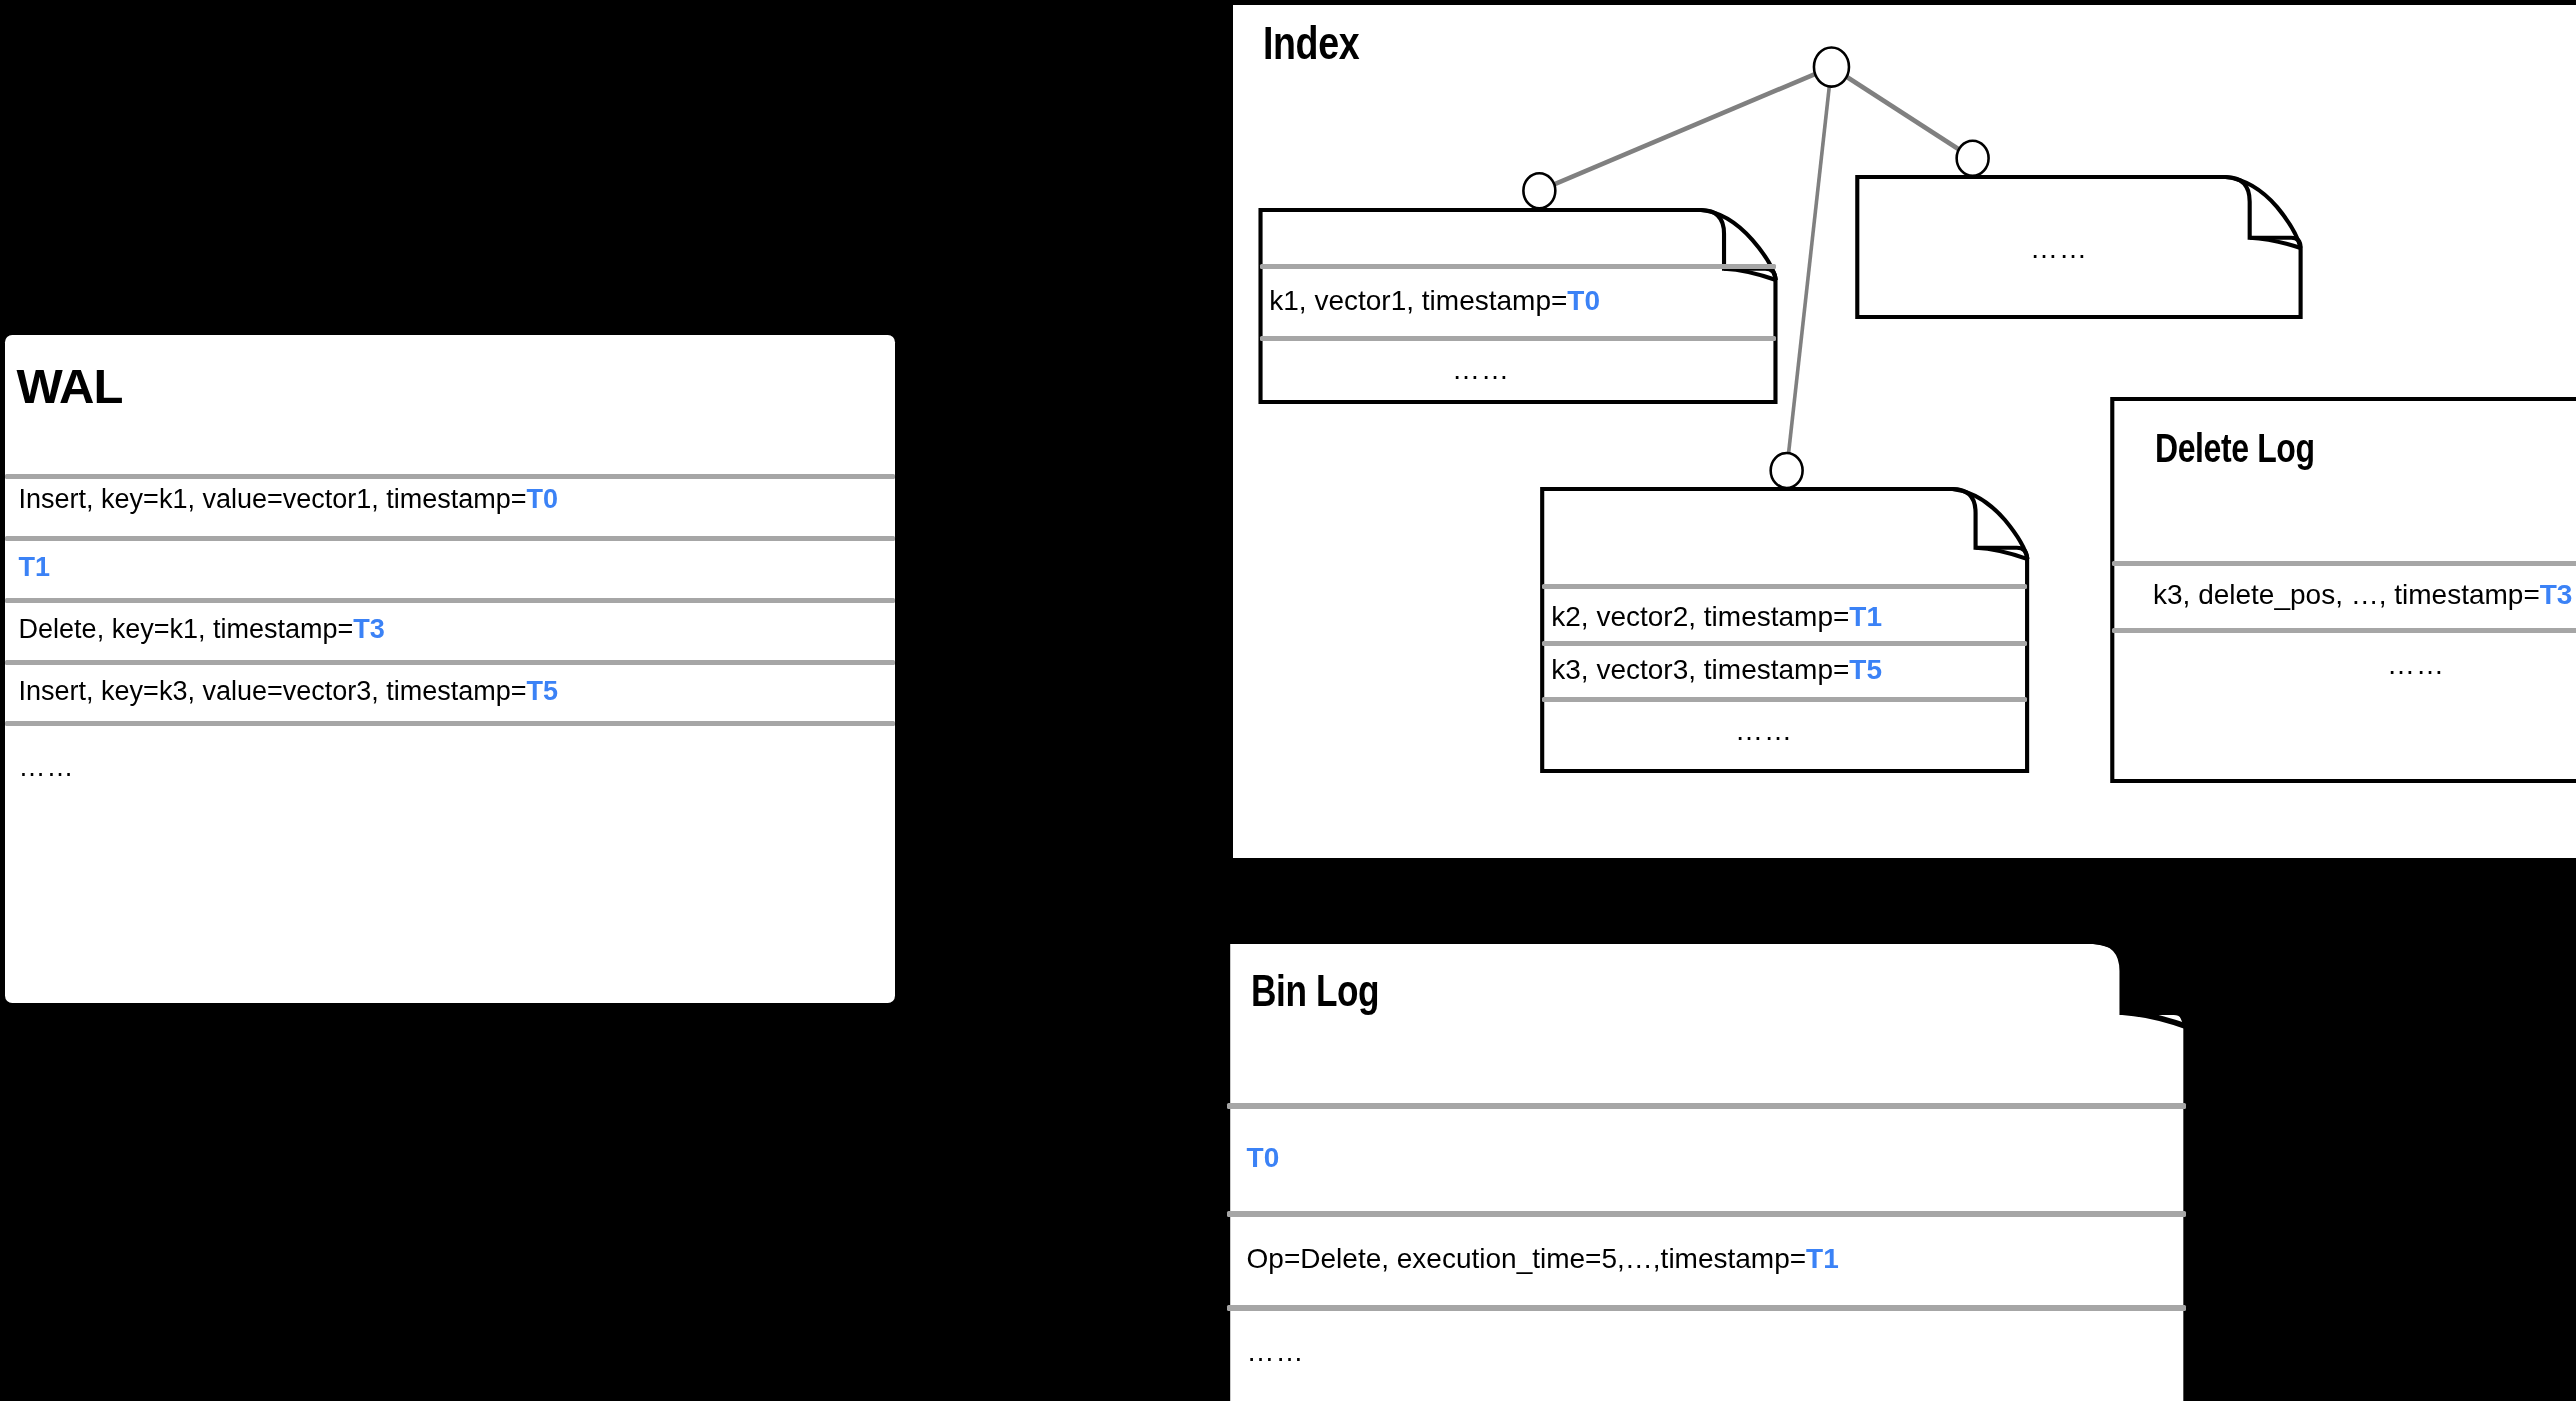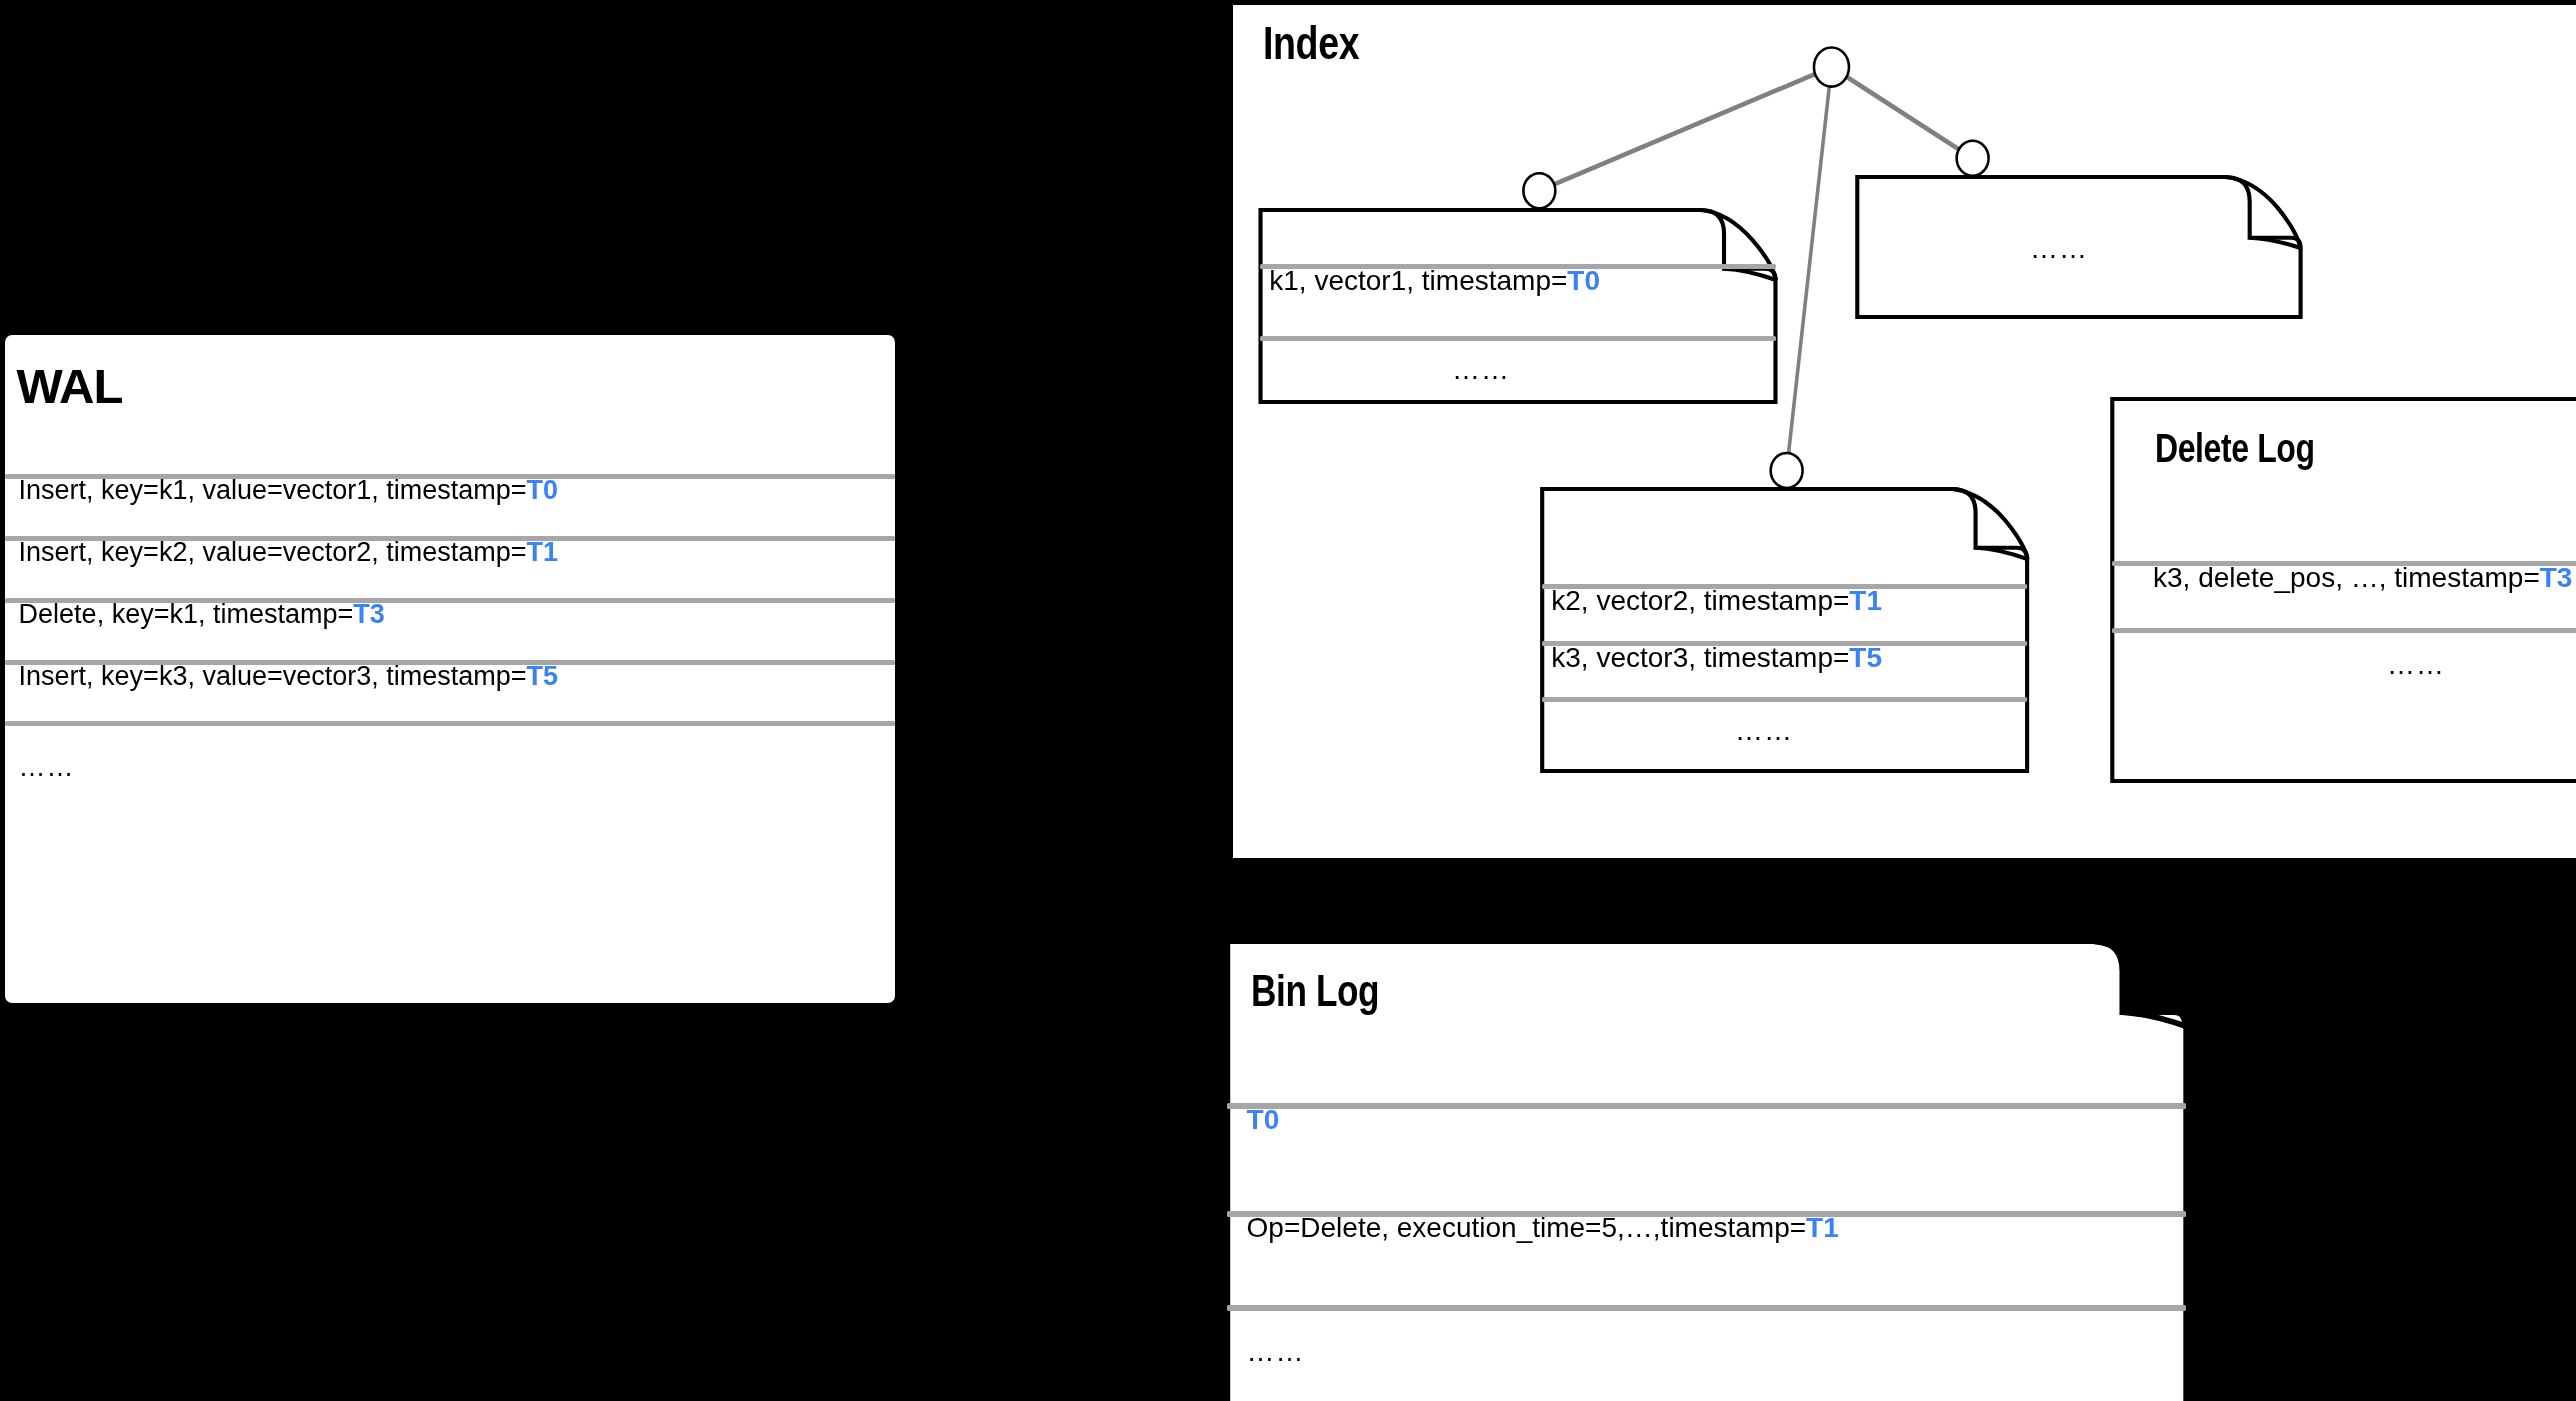--- a/index.html
+++ b/index.html
@@ -38,21 +38,21 @@
     transform: scaleX(0.80);
     transform-origin: left top;
     letter-spacing: -0.5px;
   }
 
   
   .row {
     position: absolute;
     box-sizing: border-box;
     display: flex;
-    align-items: flex-start;
+    align-items: center;
     color: #000000;
     white-space: nowrap;
   }
   .rowline {
     position: absolute;
     background: #a6a6a6;
     border-radius: 1.5px;
   }
   .ts { color: #3b82f6; font-weight: bold; }
   .ell {
@@ -89,21 +89,20 @@
     <div class="rowline" style="left:0px;  top:201px; width:890px; height:4.6px;"></div>
     <div class="rowline" style="left:0px;  top:263px; width:890px; height:4.6px;"></div>
     <div class="rowline" style="left:0px;  top:325px; width:890px; height:4.6px;"></div>
     <div class="rowline" style="left:0px;  top:386px; width:890px; height:4.6px;"></div>
 
     <div class="row" style="left:13.4px; top:140px; height:48px; font-size:27px;">
       <span>Insert, key=k1, value=vector1, timestamp=</span>
         <span class="ts">T0</span>
     </div>
     <div class="row" style="left:13.4px; top:202px; height:61px; font-size:27px;">
-      <span>Insert, key=k2, value=vector2, timestamp=</span>
         <span class="ts">T1</span>
     </div>
     <div class="row" style="left:13.4px; top:264px; height:61px; font-size:27px;">
       <span>Delete, key=k1, timestamp=</span>
         <span class="ts">T3</span>
     </div>
     <div class="row" style="left:13.4px; top:326px; height:61px; font-size:27px;">
       <span>Insert, key=k3, value=vector3, timestamp=</span>
         <span class="ts">T5</span>
     </div>

